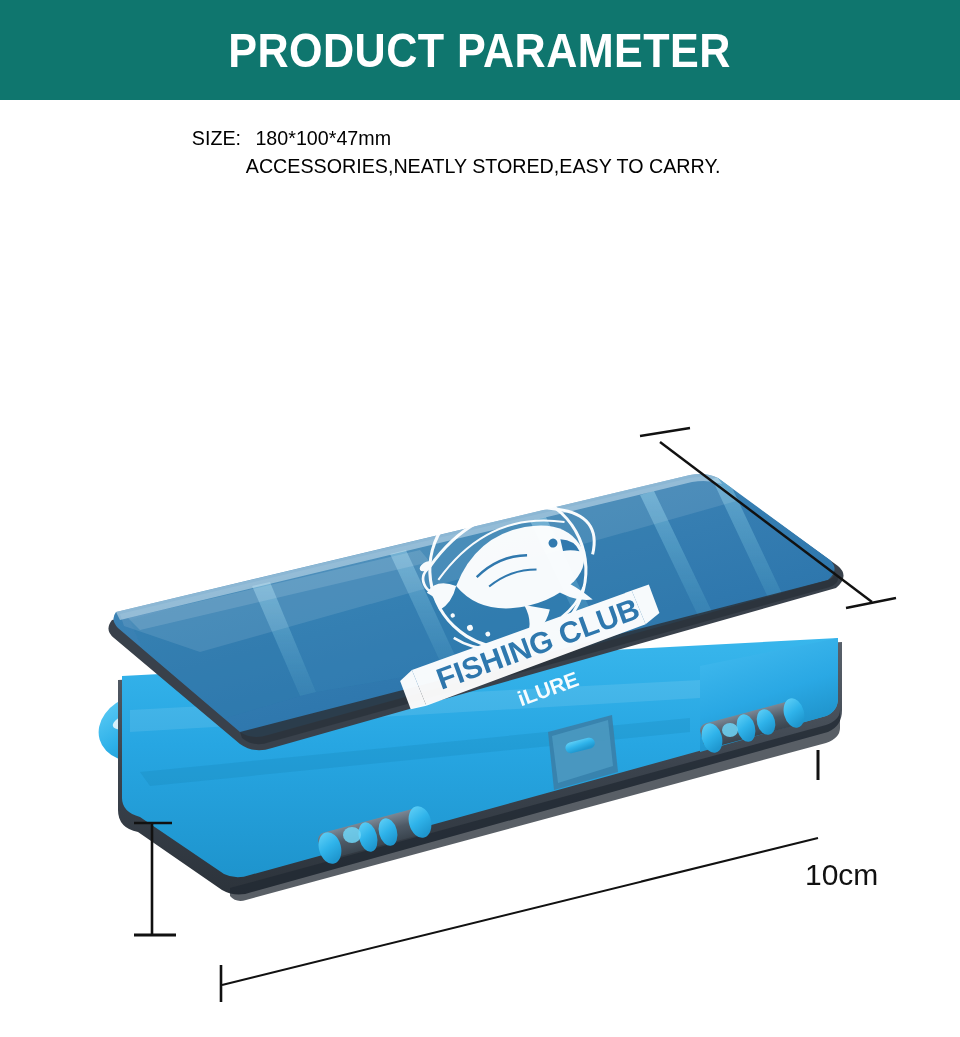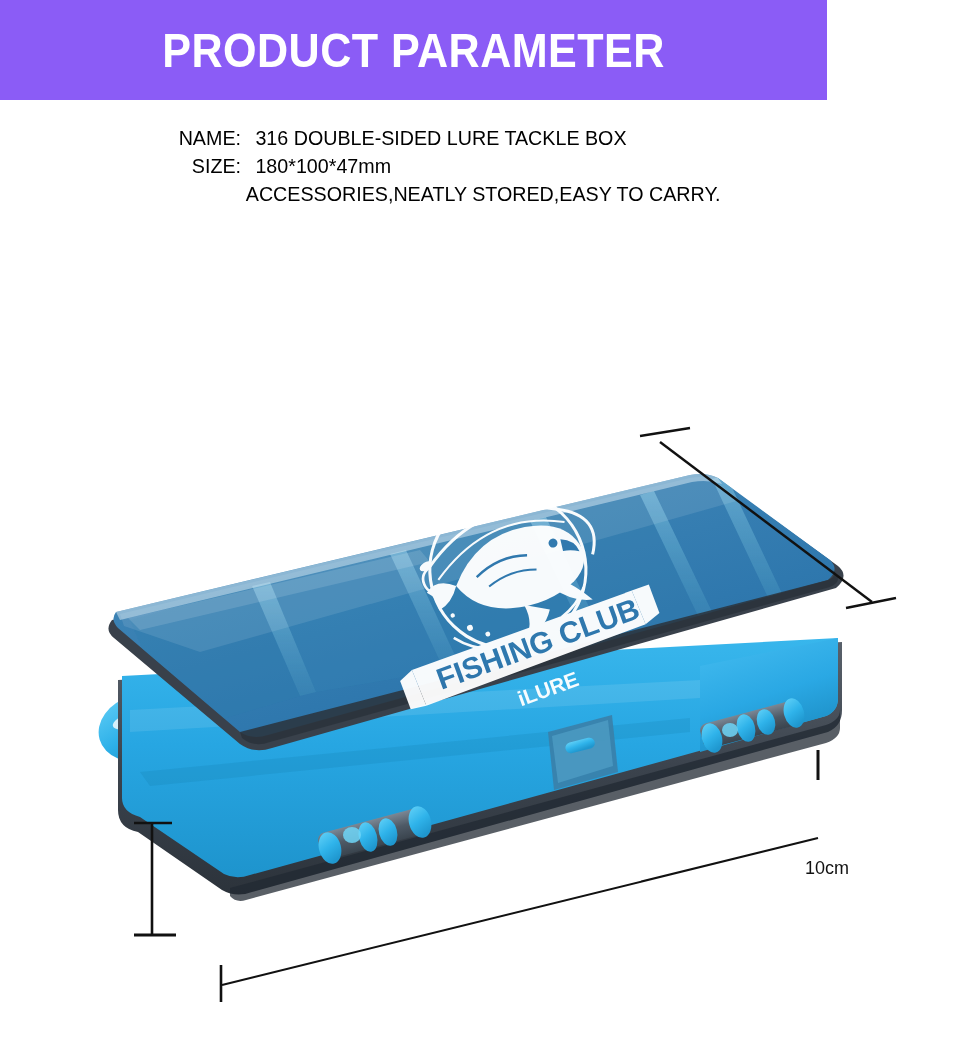--- a/index.html
+++ b/index.html
@@ -13,23 +13,23 @@
     position: relative;
     overflow: hidden;
     font-family: "Liberation Sans", sans-serif;
     color: #000000;
   }
 
   
   .header-bar {
     position: absolute;
     left: 0; top: 0;
-    width: 827px;
+    width: 960px;
     height: 100px;
-    background: #8b5cf6;
+    background: #0f766e;
     display: flex;
     align-items: center;
     justify-content: center;
   }
   .header-title {
     color: #ffffff;
     font-size: 49px;
     font-weight: 700;
     letter-spacing: 0.5px;
     transform: scaleX(0.88);
@@ -77,40 +77,36 @@
     height: 657px;
   }
   .photo-svg {
     position: absolute;
     left: 0; top: 0;
     width: 960px;
     height: 657px;
   }
   .dim-label {
     position: absolute;
-    font-size: 18px;
+    font-size: 30px;
     color: #111111;
     white-space: nowrap;
     font-family: "Liberation Sans", sans-serif;
   }
   .dim-10cm { left: 805px; top: 478px; }
 </style>
 </head>
 <body>
 
 <div class="header-bar">
   <div class="header-title">PRODUCT PARAMETER</div>
 </div>
 
 <div class="spec-block">
 
-  <div class="spec-row">
-    <div class="spec-label">NAME:</div>
-    <div class="spec-value">316 DOUBLE-SIDED LURE TACKLE BOX</div>
-  </div>
 
 
 
   <div class="spec-row">
     <div class="spec-label">SIZE:</div>
     <div class="spec-value">180*100*47mm</div>
   </div>
 
 
 

